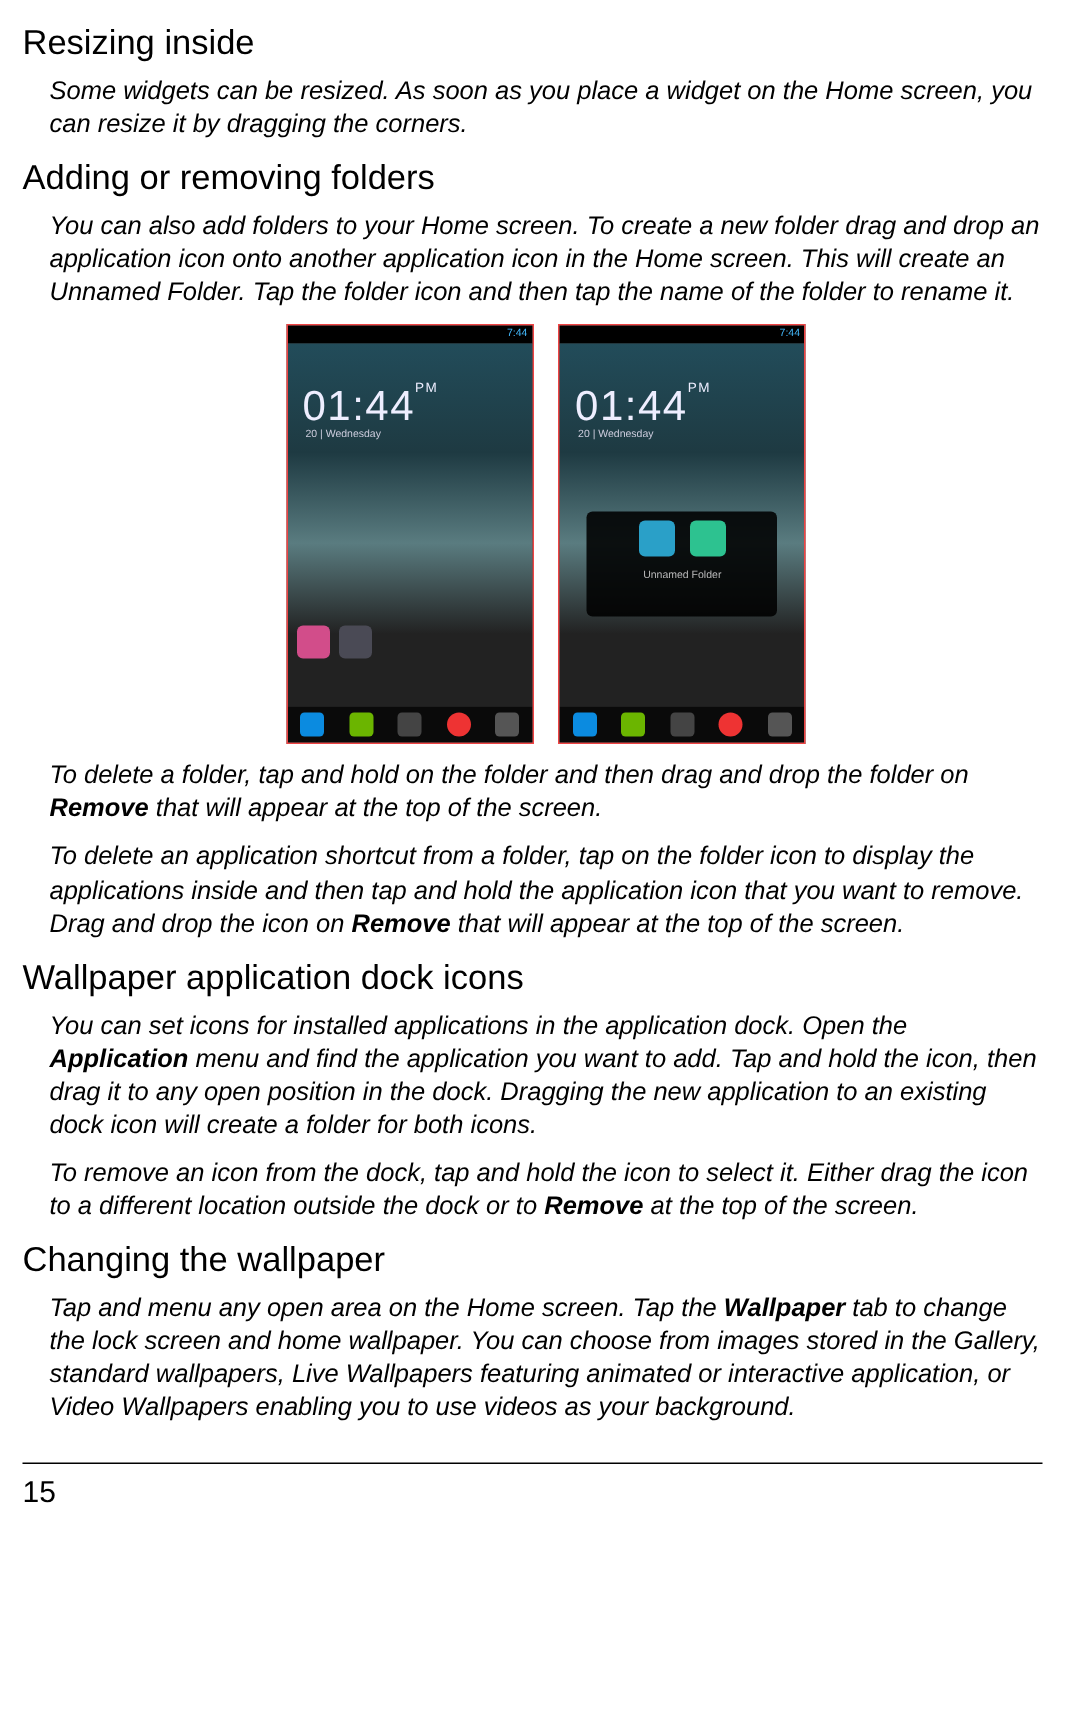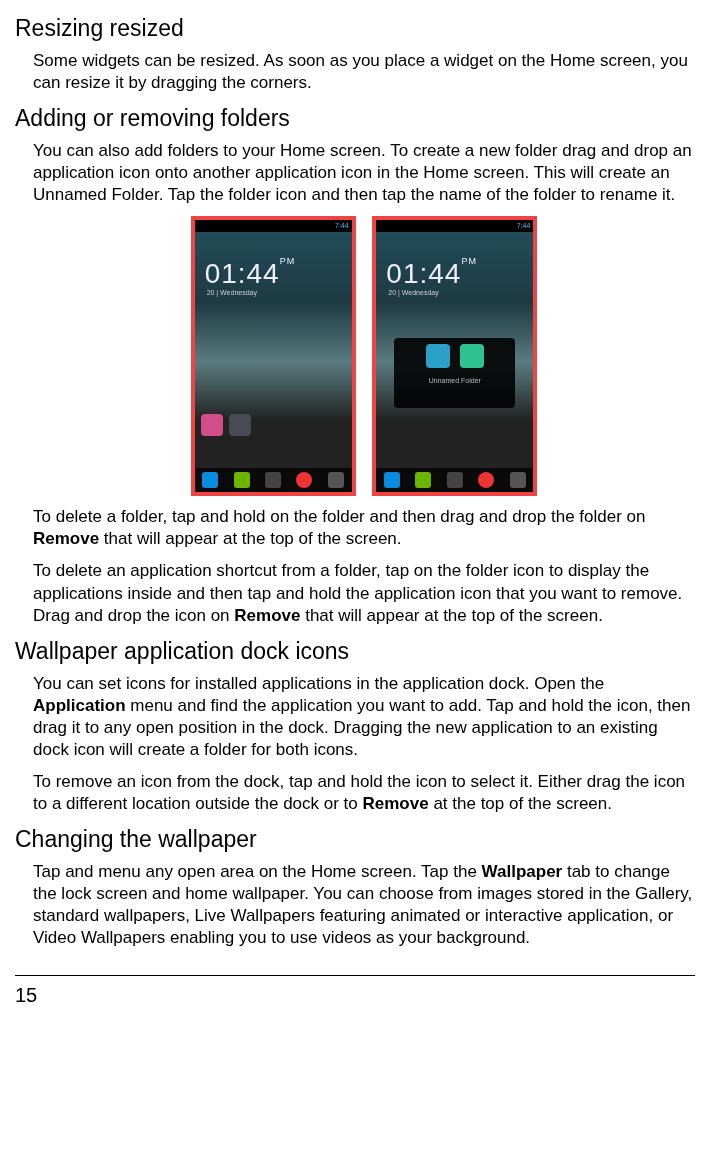--- a/index.html
+++ b/index.html
@@ -15,33 +15,34 @@
   h2 {
     font-size: 23px;
     font-weight: 400;
     margin: 4px 0 6px 0;
   }
   .body-block {
     margin-left: 18px;
   }
   p {
     margin: 4px 0 10px 0;
+    font-style: italic;
   }
   .b { font-weight: 700; }
   .figures {
     text-align: center;
     margin: 8px 0 10px 0;
   }
   .phone {
     display: inline-block;
     width: 165px;
     height: 280px;
     margin: 0 6px;
     background: #444;
-    border: 4px solid #ef4444;
+    border: 1px solid #ef4444;
     box-sizing: border-box;
     position: relative;
     vertical-align: top;
     overflow: hidden;
   }
   .statusbar {
     height: 12px;
     background: #000;
     font-size: 7px;
     color: #4bf;
@@ -116,21 +117,21 @@
     margin: 26px 0 6px 0;
   }
   .pagenum {
     font-size:20px;
     padding-right:16px;
   }
 </style>
 </head>
 <body>
 
-<h2>Resizing resized</h2>
+<h2>Resizing inside</h2>
 <div class="body-block">
   <p>Some widgets can be resized. As soon as you place a widget on the Home screen, you can resize it by dragging the corners.</p>
 </div>
 
 <h2>Adding or removing folders</h2>
 <div class="body-block">
   <p>You can also add folders to your Home screen. To create a new folder drag and drop an application icon onto another application icon in the Home screen. This will create an Unnamed Folder. Tap the folder icon and then tap the name of the folder to rename it.</p>
 
   <div class="figures">
     <div class="phone">

